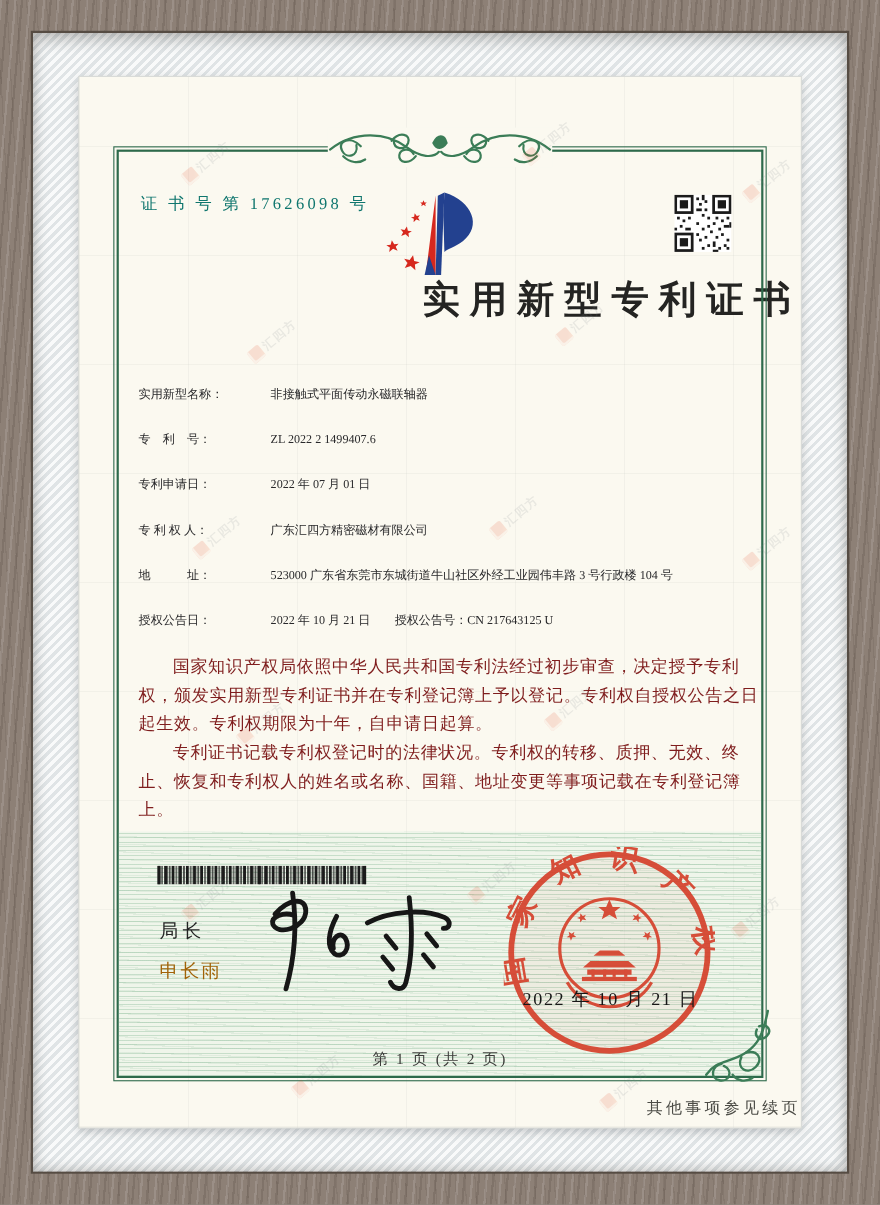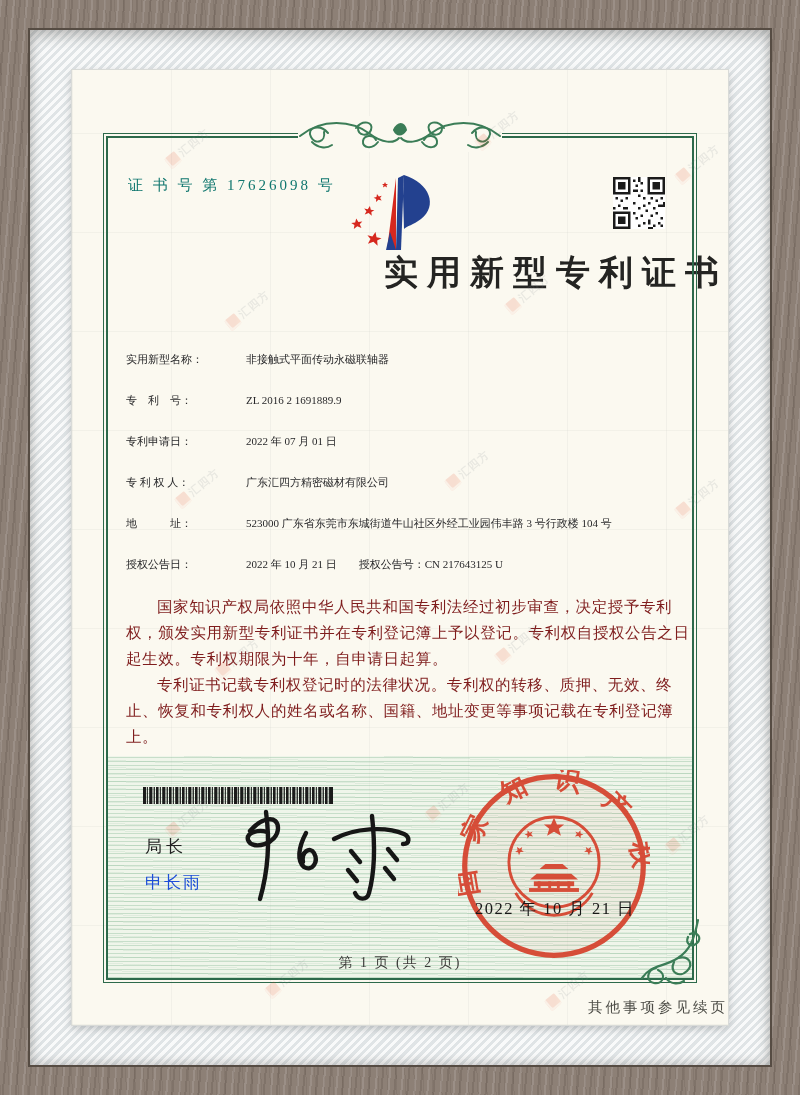--- a/index.html
+++ b/index.html
@@ -53,21 +53,21 @@
   }
   .content-flow{position:absolute;left:54px;top:278px;width:572px;color:#28282a;}
   .frow{display:flex;align-items:flex-end;margin-bottom:19px;font-size:11px;line-height:22px;}
   .flabel{flex:0 0 120px;white-space:pre;}
   .fvalue{max-width:442px;}
   .grant-pair2{margin-left:22px;}
   .paras{margin-top:14px;font-size:15.5px;line-height:26px;letter-spacing:.6px;color:#7f1d1d;}
   .paras p{margin:0;text-indent:2em;}
   .barcode{position:absolute;left:71px;top:717px;}
   .signer-title{position:absolute;left:73px;top:765px;font-family:"Liberation Sans","DejaVu Sans",sans-serif;font-size:17px;color:#222;letter-spacing:4px;}
-  .signer-name{position:absolute;left:73px;top:801px;font-family:"Liberation Sans","DejaVu Sans",sans-serif;font-size:17px;color:#1d4ed8;letter-spacing:2px;}
+  .signer-name{position:absolute;left:73px;top:801px;font-family:"Liberation Sans","DejaVu Sans",sans-serif;font-size:17px;color:#a16207;letter-spacing:2px;}
   .signature{position:absolute;left:158px;top:733px;}
   .seal{position:absolute;left:386px;top:700px;opacity:.92;}
   .seal-date{position:absolute;left:358px;top:828px;width:250px;text-align:center;font-size:16.5px;letter-spacing:1.5px;color:#171717;z-index:6;}
   .page-info{position:absolute;left:0;top:884px;width:100%;text-align:center;font-size:14px;letter-spacing:2px;color:#3c3c3a;}
   .footer-note{position:absolute;left:0;top:928px;width:100%;text-align:right;font-size:14.5px;letter-spacing:3px;color:#4c4c46;}
   
   .wm{position:absolute;display:flex;align-items:center;gap:3px;transform:rotate(-40deg);opacity:.14;pointer-events:none;}
   .wm-ico{width:13px;height:13px;border-radius:2px;background:linear-gradient(135deg,#e2401c 60%,#f06a3a);box-shadow:inset 2px -2px 0 rgba(255,255,255,.7);}
   .wm-txt{font-family:"Liberation Sans","DejaVu Sans",sans-serif;font-size:11px;font-weight:bold;color:#7d848a;letter-spacing:1px;}
   svg text{font-family:"Liberation Serif","DejaVu Serif",serif;}
@@ -210,21 +210,21 @@
       </div>
     </div>
 
     <div class="content-flow">
       <div class="frow">
         <span class="flabel">实用新型名称：</span>
         <span class="fvalue">非接触式平面传动永磁联轴器</span>
       </div>
       <div class="frow">
         <span class="flabel">专　利　号：</span>
-        <span class="fvalue">ZL 2016 2 1691889.9</span>
+        <span class="fvalue">ZL 2022 2 1499407.6</span>
       </div>
       <div class="frow">
         <span class="flabel">专利申请日：</span>
         <span class="fvalue">2022 年 07 月 01 日</span>
       </div>
       <div class="frow">
         <span class="flabel">专 利 权 人：</span>
         <span class="fvalue">广东汇四方精密磁材有限公司</span>
       </div>
       <div class="frow">

